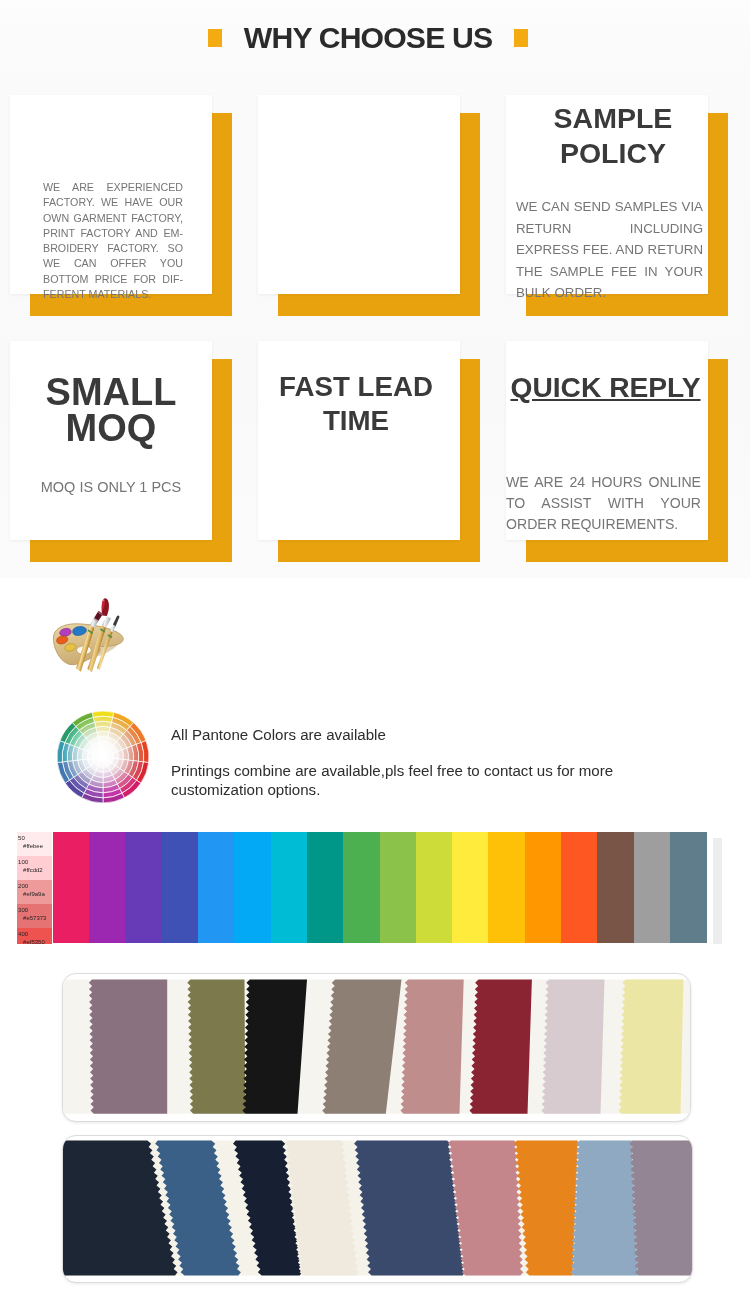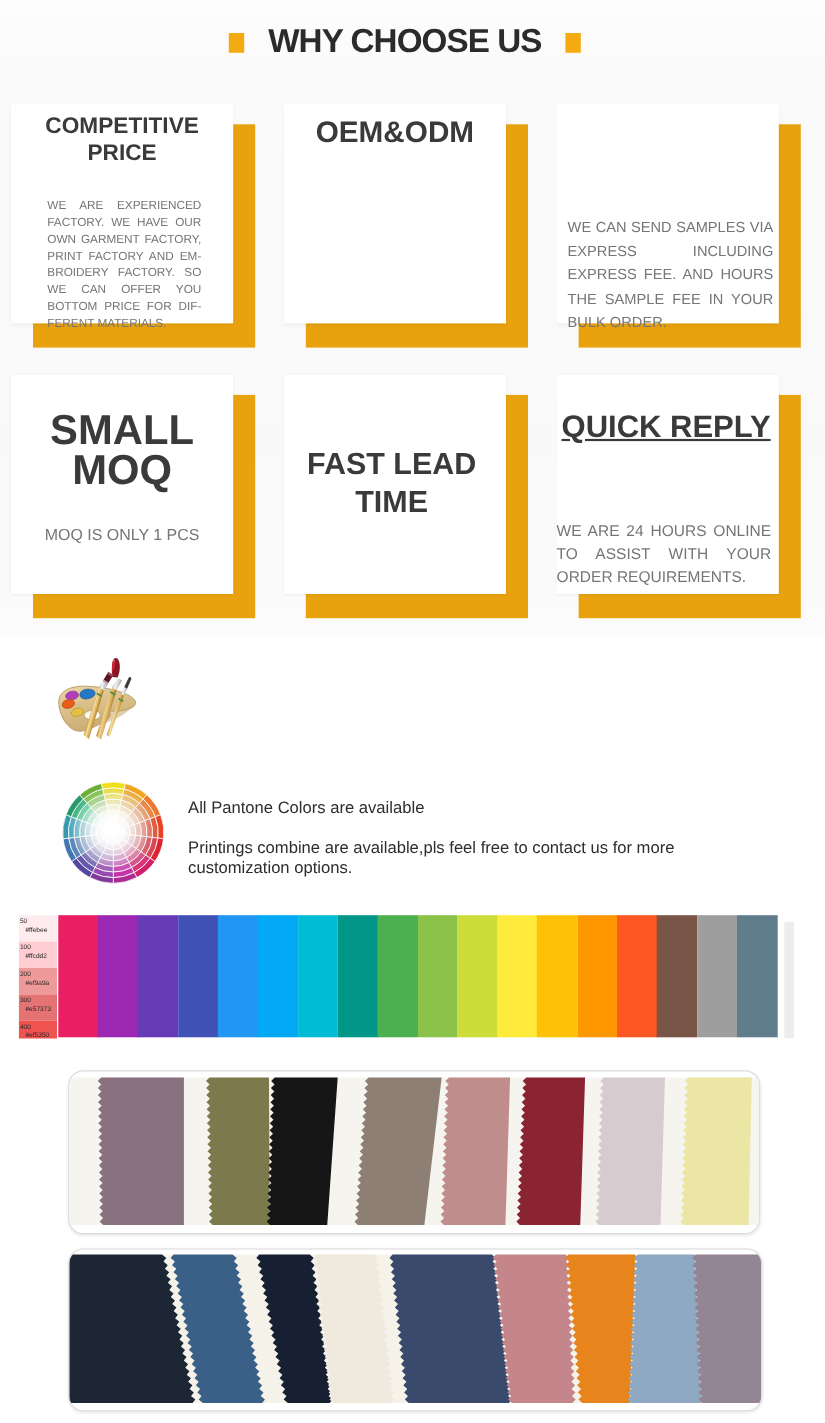--- a/index.html
+++ b/index.html
@@ -4,21 +4,21 @@
 <title>Why Choose Us</title>
 <style>
   html,body{margin:0;padding:0;}
   body{width:750px;height:1294px;background:#ffffff;font-family:"Liberation Sans",sans-serif;overflow:hidden;}
   .page{position:relative;width:750px;height:1294px;}
 
   
   .why{position:absolute;left:0;top:0;width:750px;height:578px;
        background:linear-gradient(180deg,#fdfdfd 0%,#fafafa 12%,#f9f9f9 70%,#fbfbfb 100%);}
   .why-head{position:absolute;left:0;top:28px;width:736px;height:20px;
-            display:flex;align-items:flex-end;justify-content:center;gap:22px;}
+            display:flex;align-items:center;justify-content:center;gap:22px;}
   .why-head .sq{width:13.5px;height:18px;background:#f4ab12;display:block;flex:0 0 auto;}
   .why-head .t{font-size:30.2px;font-weight:bold;color:#2b2b2b;letter-spacing:-0.85px;
                line-height:20px;white-space:nowrap;margin-top:-1px;}
 
   .card{position:absolute;}
   .card .shadowblk{position:absolute;left:20px;top:18px;width:202px;height:203px;background:#e8a20e;}
   .card .box{position:absolute;left:0;top:0;width:202px;height:199px;background:#fff;
              box-shadow:0 1px 3px rgba(0,0,0,.06);}
   .card .ttl{position:absolute;left:6px;right:6px;text-align:center;font-weight:bold;color:#3a3a3a;}
   .card .body{position:absolute;color:#757575;text-align:justify;
@@ -28,21 +28,21 @@
   .c1 .ttl{top:8px;font-size:20.6px;line-height:24px;}
   .c2 .ttl{top:10px;font-size:27px;line-height:30px;}
   .c3 .ttl{top:6px;left:12px;right:0;font-size:28.5px;line-height:35px;}
   .c1 .body,.c2 .body,.c3 .body{left:18px;right:18px;font-size:12.2px;line-height:17px;letter-spacing:0;}
   .c1 .body{left:33px;right:29px;top:73px;font-size:10.7px;line-height:15.3px;}
   .c2 .body{top:73px;}
   .c3 .body{left:10px;right:5px;top:89px;font-size:13.3px;line-height:21.5px;}
   
   .c4 .ttl,.c5 .ttl,.c6 .ttl{left:0;right:0;}
   .c4 .ttl{top:33px;font-size:38px;line-height:36px;}
-  .c5 .ttl{top:29px;left:-6px;right:0;font-size:27.7px;line-height:33.5px;margin-top:35px;}
+  .c5 .ttl{top:29px;left:-6px;right:0;font-size:27.7px;line-height:33.5px;}
   .c6 .ttl{top:29px;left:-3px;right:0;font-size:28.2px;line-height:34px;text-decoration:underline;}
   .c4 .body{left:14px;right:14px;top:125px;font-size:14.5px;line-height:18px;text-align-last:center;}
   .c5 .body{left:0px;right:7px;top:119px;font-size:14.1px;line-height:21px;}
   .c6 .body{left:0px;right:7px;top:119px;font-size:14.1px;line-height:21px;}
 
   .c1{left:10px;top:95px;}
   .c2{left:258px;top:95px;}
   .c3{left:506px;top:95px;}
   .c4{left:10px;top:341px;}
   .c5{left:258px;top:341px;}
@@ -86,36 +86,35 @@
   <section class="why">
     <div class="why-head">
       <span class="sq"></span>
       <span class="t">WHY CHOOSE US</span>
       <span class="sq"></span>
     </div>
 
     <div class="card c1">
       <div class="shadowblk"></div>
       <div class="box">
-        <div class="ttl">COMPETITIVE PRICE</div>
         <div class="body">WE ARE EXPERIENCED FACTORY. WE HAVE OUR OWN GARMENT FACTORY, PRINT FACTORY AND EM­BROIDERY FACTORY. SO WE CAN OFFER YOU BOTTOM PRICE FOR DIF­FERENT MATERIALS.</div>
       </div>
     </div>
 
     <div class="card c2">
       <div class="shadowblk"></div>
       <div class="box">
-        <div class="ttl">OEM&amp;ODM</div>
       </div>
     </div>
 
     <div class="card c3">
       <div class="shadowblk"></div>
       <div class="box">
-        <div class="body">WE CAN SEND SAMPLES VIA EXPRESS INCLUDING EXPRESS FEE. AND HOURS THE SAMPLE FEE IN YOUR BULK ORDER.</div>
+        <div class="ttl">SAMPLE POLICY</div>
+        <div class="body">WE CAN SEND SAMPLES VIA RETURN INCLUDING EXPRESS FEE. AND RETURN THE SAMPLE FEE IN YOUR BULK ORDER.</div>
       </div>
     </div>
 
     <div class="card c4">
       <div class="shadowblk"></div>
       <div class="box">
         <div class="ttl">SMALL MOQ</div>
         <div class="body">MOQ IS ONLY 1 PCS</div>
       </div>
     </div>

